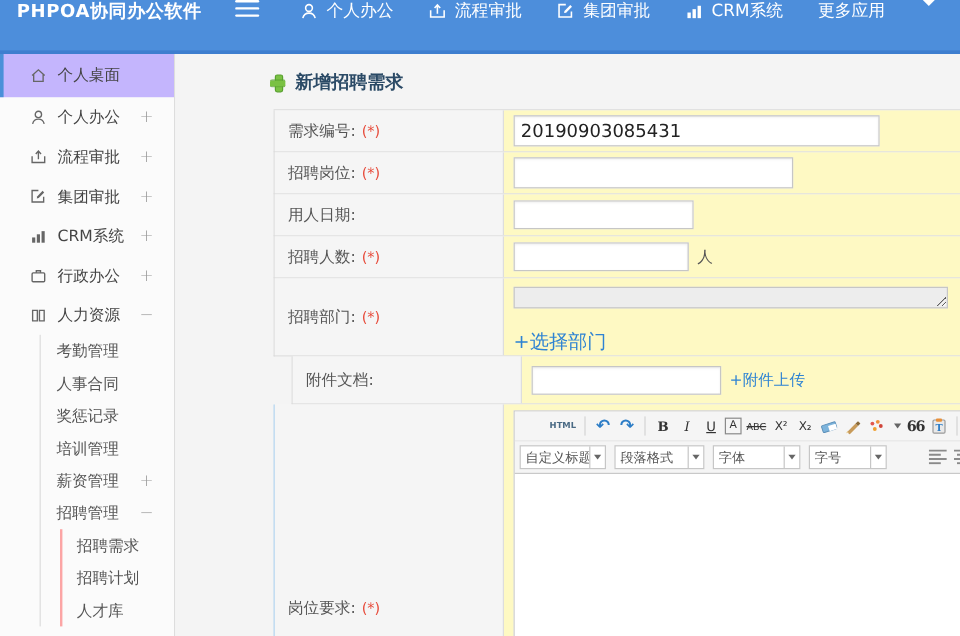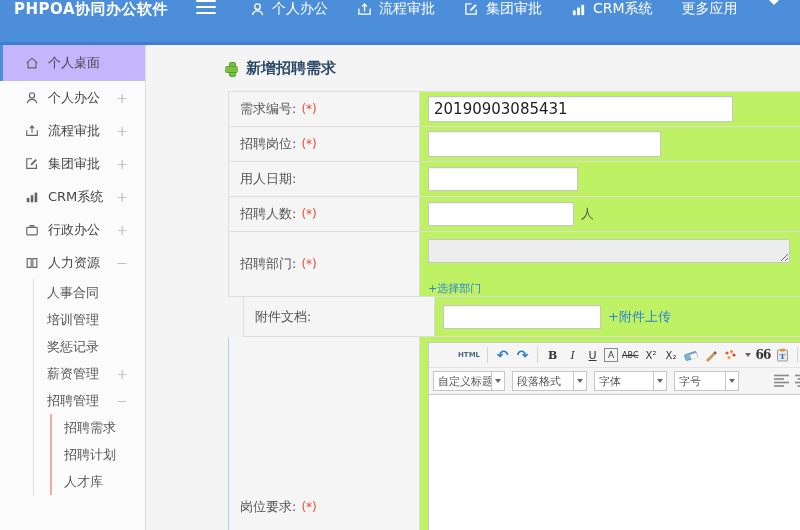--- a/index.html
+++ b/index.html
@@ -41,31 +41,31 @@
     border:1px solid #58a12f; border-radius:2px; }
   .plus-icon:before { left:4px; top:0; width:5px; height:13px; }
   .plus-icon:after { left:0; top:4px; width:13px; height:5px; border-left:none; border-right:none; background-clip:padding-box; }
 
   .form-table { margin-left:82px; border-top:1px solid #ddd; width:572px; }
   .f-row { display:flex; border-bottom:1px solid #ddd; border-left:1px solid #ddd; }
   .f-row.editor-row { border-left:1px solid #a9d1ef; height:340px; }
   .f-label { width:191px; background:#f5f5f5; border-right:1px solid #ddd;
     display:flex; align-items:center; padding-left:11px; font-size:13px; color:#555; flex-shrink:0; }
   .f-label .req { color:#e74c3c; margin-left:5px; font-size:12px; }
-  .f-value { flex:1; background:#bef264; display:flex; align-items:center; padding-left:8px; overflow:visible; }
+  .f-value { flex:1; background:#fef9c3; display:flex; align-items:center; padding-left:8px; overflow:visible; }
   .r1 { height:35px; } .r2 { height:35px;justify-content:flex-end; } .r3 { height:35px; } .r4 { height:35px; }
   .r5 { height:65px; } .r6 { height:40px;margin-left:15px; }
   .txt-input { border:1px solid #c6c6c6; box-shadow:inset 0 1px 2px rgba(0,0,0,.07);
     height:26px; font-size:15px; padding:0 5px; font-family:inherit; color:#222; background:#fff; }
   .w305 { width:305px; } .w233 { width:233px; height:26px; } .w150 { width:150px; height:24px; }
   .w146 { width:146px; height:24px; } .w158 { width:158px; height:24px; }
   .suffix { font-size:13px; color:#555; margin-left:7px; }
   .dept-col { display:flex; flex-direction:column; justify-content:flex-start; padding-top:7px; align-items:flex-start; }
   .dept-area { width:362px; height:45px; background:#ededed; border:1px solid #c6c6c6; resize:both; }
-  .blue-link { color:#2e83d3; font-size:11px; text-decoration:none; margin-top:18px; display:inline-block; cursor:pointer; }
+  .blue-link { color:#2e83d3; font-size:16px; text-decoration:none; margin-top:18px; display:inline-block; cursor:pointer; }
   .attach-link { margin:0 0 0 7px; font-size:13px; }
 
   
   .editor-cell { align-items:flex-start; padding-top:5px; }
   .editor { width:540px; border:1px solid #c9c9c9; background:#fff; }
   .tb { background:#f5f5f5; display:flex; align-items:center; padding:2px 4px; gap:3px; }
   .tb1 { height:25px; border-bottom:1px solid #e3e3e3; }
   .tb2 { height:27px; border-bottom:1px solid #c9c9c9; }
   .tb-btn { min-width:17px; height:18px; display:flex; align-items:center; justify-content:center;
     font-size:11px; color:#333; cursor:pointer; padding:0 1px; }
@@ -220,27 +220,30 @@
       <svg width="14" height="14" viewBox="0 0 16 16">
           <path d="M2.5 3h4.5v10H2.5zM9 3h4.5v10H9z" fill="none" stroke="#666" stroke-width="1.3"></path>
         </svg>
     </span>
     <span>人力资源</span>
     <span class="side-toggle">−</span>
   </div>
 
   <div class="sub-group">
     <div class="sub-item">
+      <span>考勤管理</span>
+    </div>
+    <div class="sub-item">
       <span>人事合同</span>
     </div>
     <div class="sub-item">
+      <span>奖惩记录</span>
+    </div>
+    <div class="sub-item">
       <span>培训管理</span>
-    </div>
-    <div class="sub-item">
-      <span>奖惩记录</span>
     </div>
     <div class="sub-item">
       <span>薪资管理</span>
       <span class="side-toggle">+</span>
     </div>
     <div class="sub-item">
       <span>招聘管理</span>
       <span class="side-toggle">−</span>
     </div>
     <div class="sub-sub-group">

